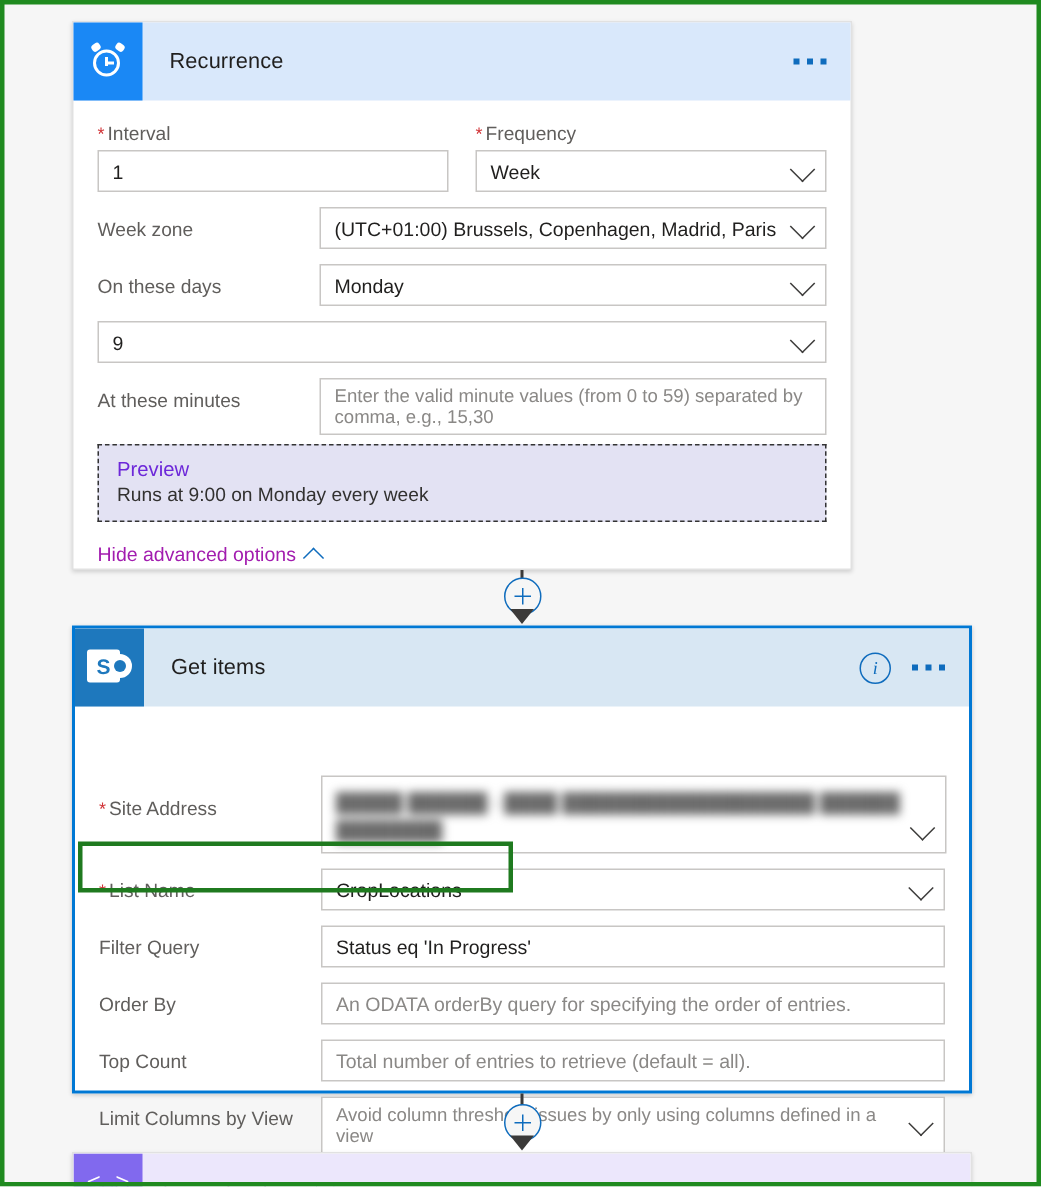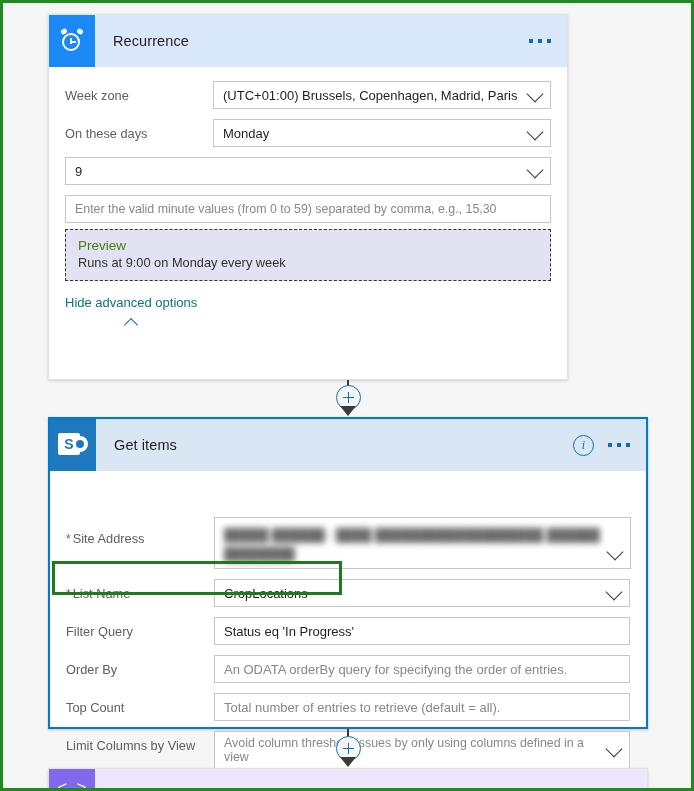--- a/index.html
+++ b/index.html
@@ -108,31 +108,30 @@
   .col-label{ font-size:12.8px;color:#605e5c;margin-bottom:4px;}
 
   
   .preview-box{
     margin:4px 0 0 0;
     border:1px dashed #333;
     background:#e3e2f3;
     padding:8px 12px 10px 12px;
     box-sizing:border-box;
   }
-  .preview-title{font-size:13.5px;color:#4d7c0f;margin-bottom:2px;}
+  .preview-title{font-size:13.5px;color:#6d28d9;margin-bottom:2px;}
   .preview-text{font-size:12.8px;color:#323130;}
 
   
   .adv{
-    display:inline-flex;align-items:center;gap:7px;
-    color:#0f766e;font-size:13px;
+    display:inline-flex;align-items:flex-end;gap:7px;
+    color:#a21caf;font-size:13px;
     padding:4px 6px;
     margin:10px 0 0 -6px;
     box-sizing:border-box;
-    flex-direction:column;
   }
   .adv.focused{ border:1px solid #8fc3ee; background:#fff; }
   .caret-up{
     width:9px;height:9px;
     border-left:1.5px solid #0f6cbd;
     border-top:1.5px solid #0f6cbd;
     transform:rotate(45deg);
     margin-top:3px;
   }
 
@@ -214,20 +213,39 @@
           <i></i>
             <i></i>
             <i></i>
         </div>
       </div>
     </div>
 
     <div class="body" style="padding-top:14px;">
 
       
+      <div class="two-col">
+        <div class="col">
+          <div class="col-label">
+            <span class="req">*</span><span>Interval</span>
+          </div>
+          <div class="field noarrow">
+            <span>1</span>
+          </div>
+        </div>
+        <div class="col">
+          <div class="col-label">
+            <span class="req">*</span><span>Frequency</span>
+          </div>
+          <div class="field">
+            <span>Week</span>
+            <span class="chev"></span>
+          </div>
+        </div>
+      </div>
 
       
       <div class="row">
         <div class="row-label">Week zone</div>
         <div class="field">
           <span>(UTC+01:00) Brussels, Copenhagen, Madrid, Paris</span>
           <span class="chev"></span>
         </div>
       </div>
 
@@ -245,20 +263,21 @@
       
       <div class="row">
         <div class="field">
           <span>9</span>
           <span class="chev"></span>
         </div>
       </div>
 
       
       <div class="row" style="margin-bottom:6px;">
+        <div class="row-label">At these minutes</div>
         <div class="field ph noarrow">
           <span style="font-size:12.4px">Enter the valid minute values (from 0 to 59) separated by comma, e.g., 15,30</span>
         </div>
       </div>
 
       
       <div class="preview-box">
         <div class="preview-title">Preview</div>
         <div class="preview-text">Runs at 9:00 on Monday every week</div>
       </div>

